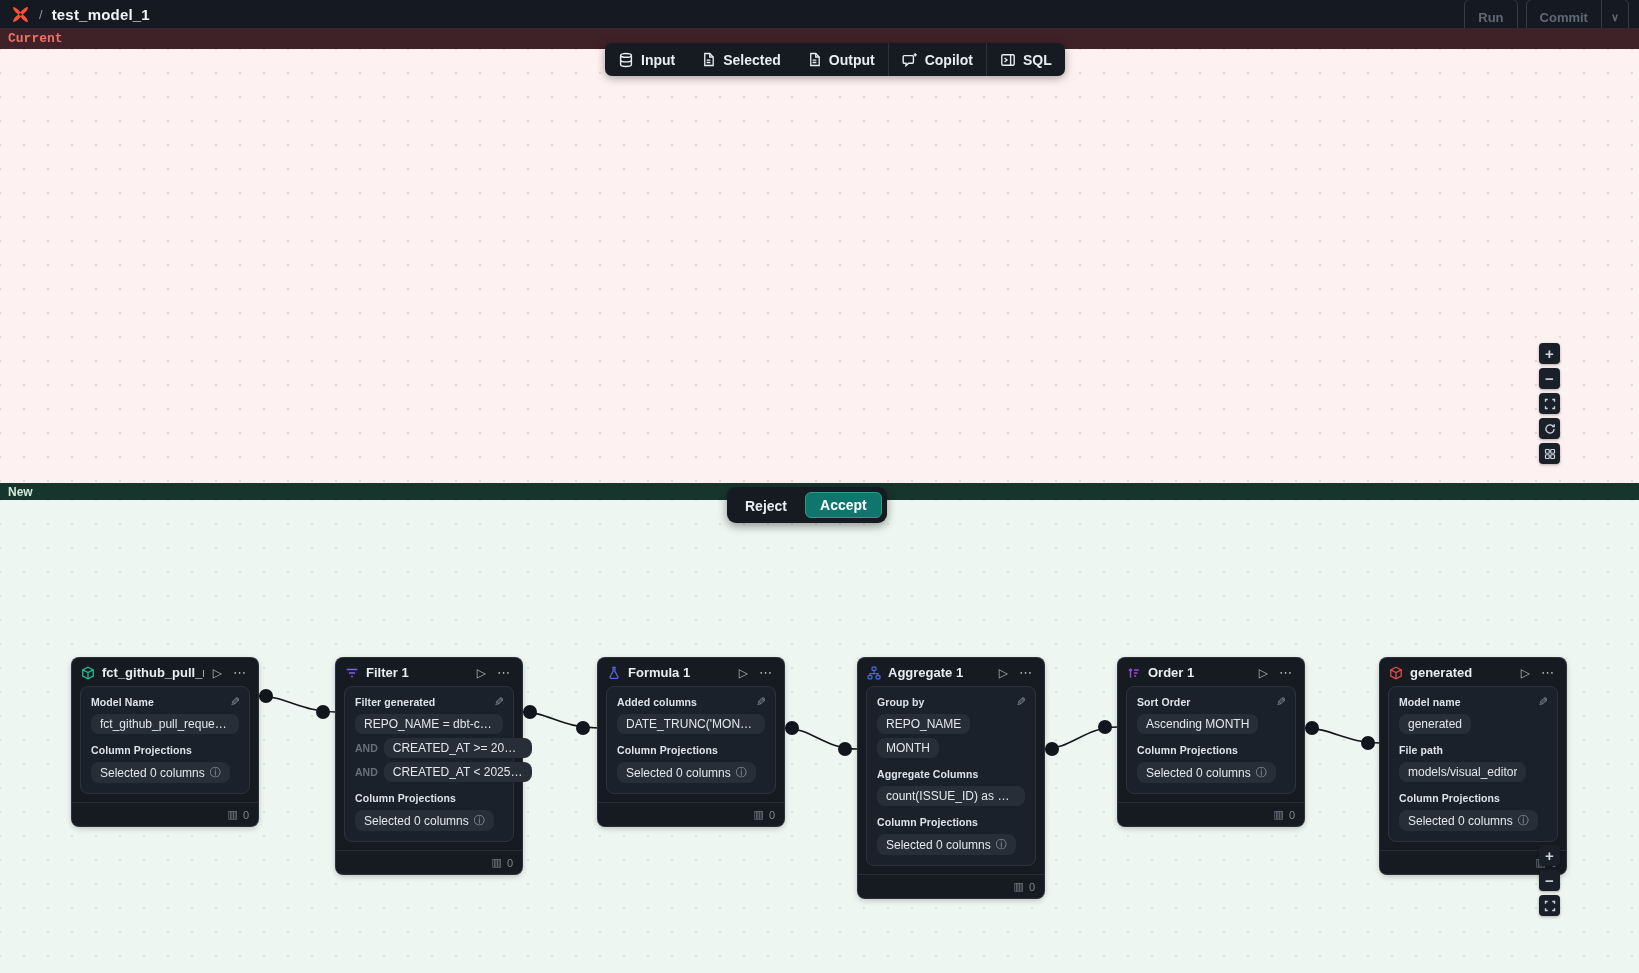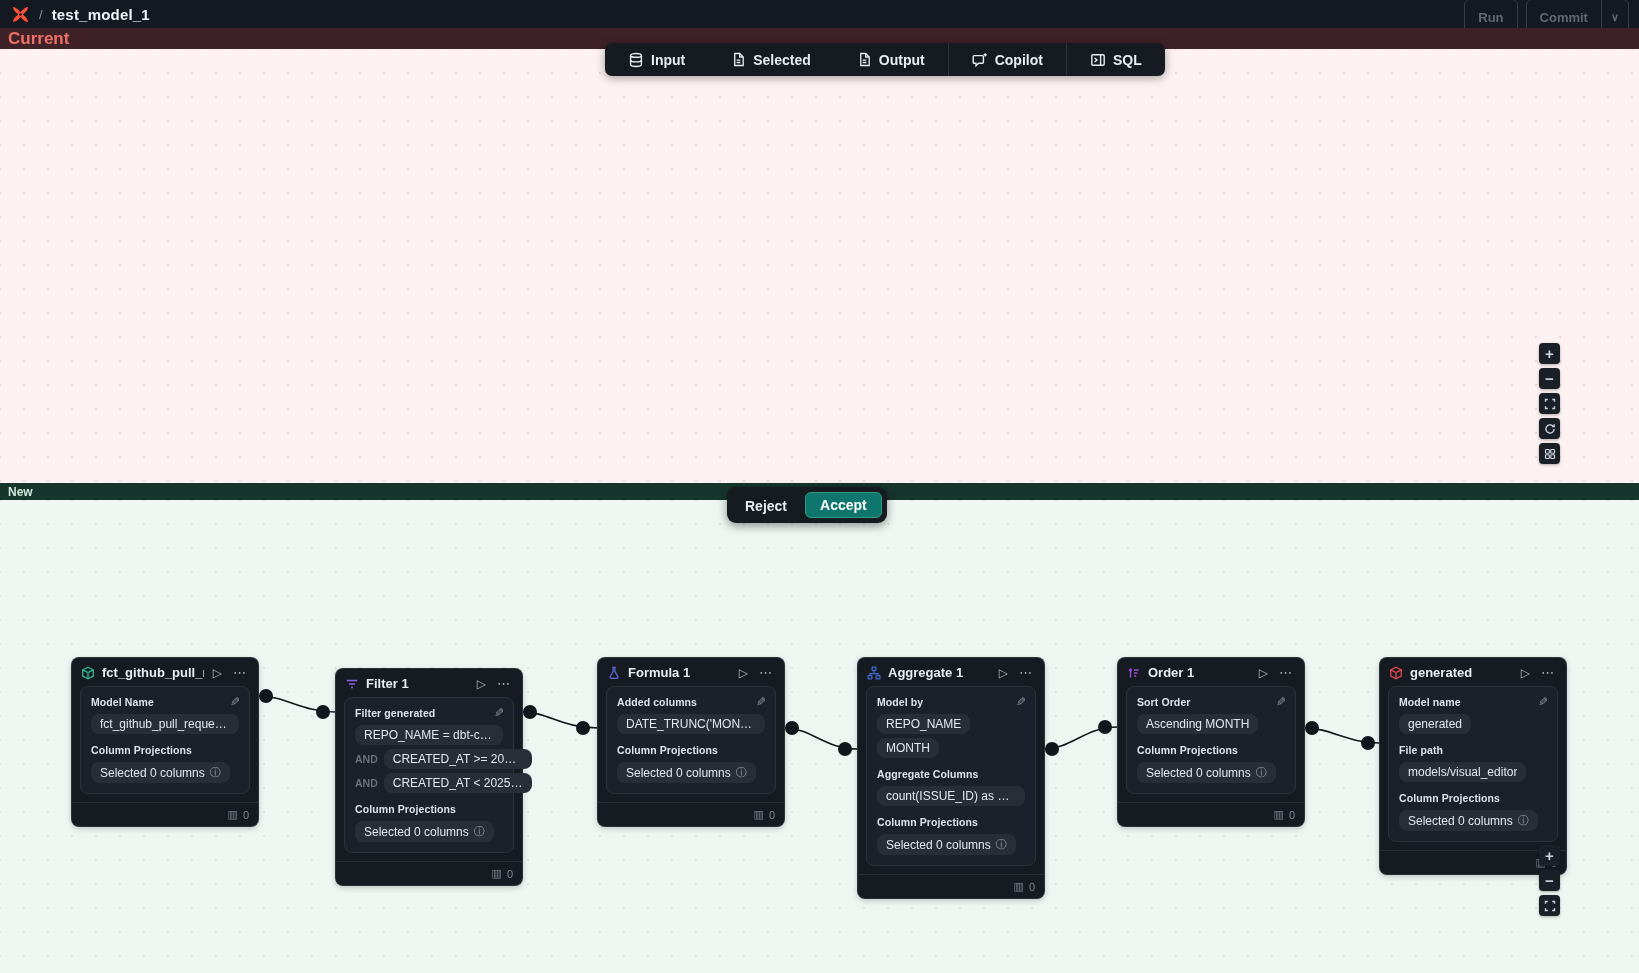--- a/index.html
+++ b/index.html
@@ -13,35 +13,35 @@
   .crumb-sep { color:#8b949e; font-size:13px; }
   .doc-title { color:#f0f4f8; font-size:15px; font-weight:700; letter-spacing:.2px; }
   .topbar-actions { margin-left:auto; display:flex; gap:8px; align-items:center; }
   .tb-btn { height:38px; display:flex; align-items:center; border:1px solid #353d48; border-radius:6px; color:#5f6975; font-size:13px; font-weight:700; background:transparent;margin-top:7px; }
   .tb-btn .seg { padding:0 13px; display:flex; align-items:center; height:100%; }
   .tb-btn .seg.chev { padding:0 9px; border-left:1px solid #353d48; font-size:11px; }
 
   
   .pane { position:relative; }
   .pane-bar { display:flex; align-items:center; padding-left:8px; font-weight:600; }
-  .pane-bar.current { height:21px; background:#3f2128; color:#ee7066; font-size:17px; }
+  .pane-bar.current { height:21px; background:#3f2128; color:#ee7066; font-size:13px;font-family:Liberation Mono, monospace; }
   .pane-bar.new { height:17px; background:#16352c; color:#cfe9da; font-size:12px; }
   .canvas { position:relative; overflow:hidden; }
   .canvas.current { height:434px; background:#fdf1f1;
     background-image:radial-gradient(circle,#ecd6d6 1.2px,transparent 1.3px);
     background-size:24px 24px; background-position:12px 12px; }
   .canvas.new { height:473px; background:#edf6f1;
     background-image:radial-gradient(circle,#d5e7dc 1.2px,transparent 1.3px);
     background-size:24px 24px; background-position:12px 12px; }
 
   
   .float-toolbar { position:absolute; left:605px; top:43px; height:33px; background:#161b22; border-radius:7px;
     display:flex; align-items:center; color:#e6edf3; font-size:14px; font-weight:600; z-index:30;
     box-shadow:0 2px 10px rgba(0,0,0,.35); }
-  .ft-item { display:flex; align-items:center; gap:7px; padding:0 23px; height:100%; cursor:pointer; }
+  .ft-item { display:flex; align-items:center; gap:7px; padding:0 13px; height:100%; cursor:pointer; }
   .ft-sep { width:1px; height:100%; background:#2b323c; }
   .ft-item svg { display:block; }
 
   
   .review { position:absolute; left:727px; top:487px; background:#161b22; border-radius:9px; padding:5px;
     display:flex; gap:5px; align-items:flex-end; z-index:40; box-shadow:0 3px 10px rgba(0,0,0,.4); }
   .btn-reject { color:#e6edf3; font-size:14px; font-weight:600; padding:4px 13px; background:transparent; border:none; }
   .btn-accept { color:#fff; font-size:14px; font-weight:700; padding:4px 14px; background:#0f766e; border:1px solid #2e9c84; border-radius:6px; }
 
   
@@ -244,21 +244,21 @@
                 </span>
               </div>
           </div>
         </div>
         <div class="node-footer">
           <span>▥</span>
           <span>0</span>
         </div>
       </div>
 
-      <div class="node" style="left:336px;top:169px">
+      <div class="node" style="left:336px;top:158px">
         <div class="node-header">
           <span class="node-icon accent-purple">
               <svg width="14" height="14" viewBox="0 0 16 16" fill="none" stroke="currentColor" stroke-width="1.8">
                 <path d="M2 4h12M4.5 8h7M7 12h2"></path>
               </svg>
             </span>
           <span class="node-title">Filter 1</span>
           <span class="icon-btn">▷</span>
           <span class="icon-btn menu">⋯</span>
         </div>
@@ -347,21 +347,21 @@
                 <path d="M8 5v2.6M3.4 11V8.6h9.2V11"></path>
               </svg>
             </span>
           <span class="node-title">Aggregate 1</span>
           <span class="icon-btn">▷</span>
           <span class="icon-btn menu">⋯</span>
         </div>
         <div class="node-body">
           <span class="edit-icon">✎</span>
           <div class="section">
-            <div class="sec-label">Model by</div>
+            <div class="sec-label">Group by</div>
             <div class="chip-row">
                 <span class="chip">
                   <span class="txt">REPO_NAME</span>
                 </span>
               </div>
             <div class="chip-row">
                 <span class="chip">
                   <span class="txt">MONTH</span>
                 </span>
               </div>

